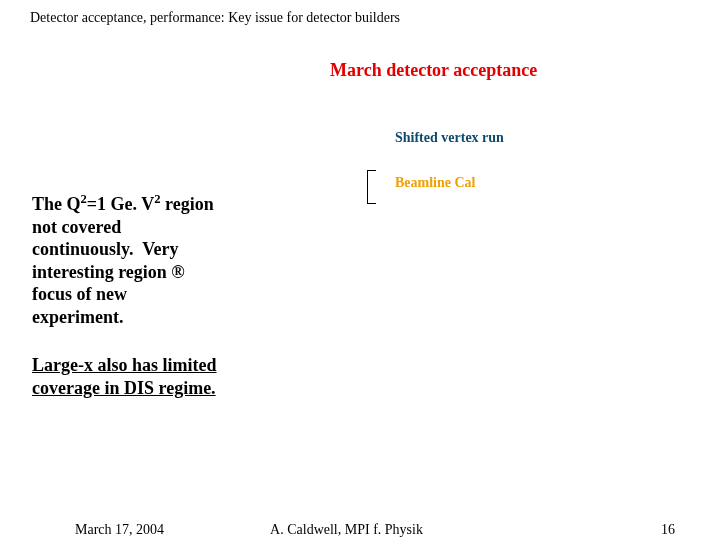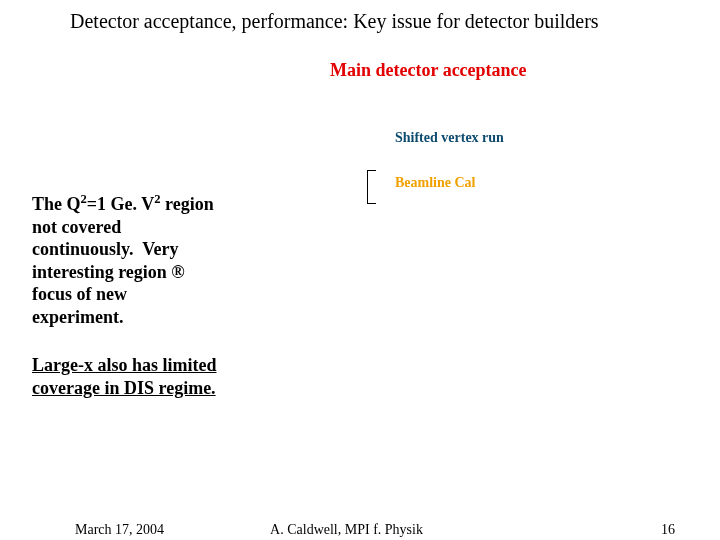--- a/index.html
+++ b/index.html
@@ -10,23 +10,22 @@
     font-family: "Times New Roman", Times, serif;
     position: relative;
     background: #fff;
     overflow: hidden;
   }
   .title {
     position: absolute;
     top: 10px;
     left: 30px;
     right: 0;
-    font-size: 20px;
+    font-size: 14px;
     color: #000;
-    margin-left: 40px;
   }
   .label-red {
     color: #e20000;
     font-weight: bold;
     font-size: 18px;
   }
   .label-green {
     color: #0c4a6e;
     font-weight: bold;
     font-size: 14px;
@@ -61,21 +60,21 @@
   .footer .date { position: absolute; left: 75px; }
   .footer .center { position: absolute; left: 0; width: 693px; text-align: center; }
   .footer .pnum { position: absolute; right: 45px; }
   sup { font-size: 0.7em; }
 </style>
 </head>
 <body>
 
 <div class="title">Detector acceptance, performance: Key issue for detector builders</div>
 
-<div class="label-red" style="position:absolute; top:60px; left:330px;">Main detector acceptance</div>
+<div class="label-red" style="position:absolute; top:60px; left:330px;">March detector acceptance</div>
 
 <div class="label-green" style="position:absolute; top:130px; left:395px;">Shifted vertex run</div>
 
 <div class="bracket" style="top:170px; left:367px; height:32px;"></div>
 
 <div class="label-orange" style="position:absolute; top:175px; left:395px;">Beamline Cal</div>
 
 <div class="body-text" style="position:absolute; top:168px; left:32px; width:190px;">
   <span>The Q</span><sup>2</sup><span>=1 Ge. V</span><sup>2</sup><span> region not covered continuously.&nbsp; Very interesting region ® focus of new experiment.</span>
 </div>

